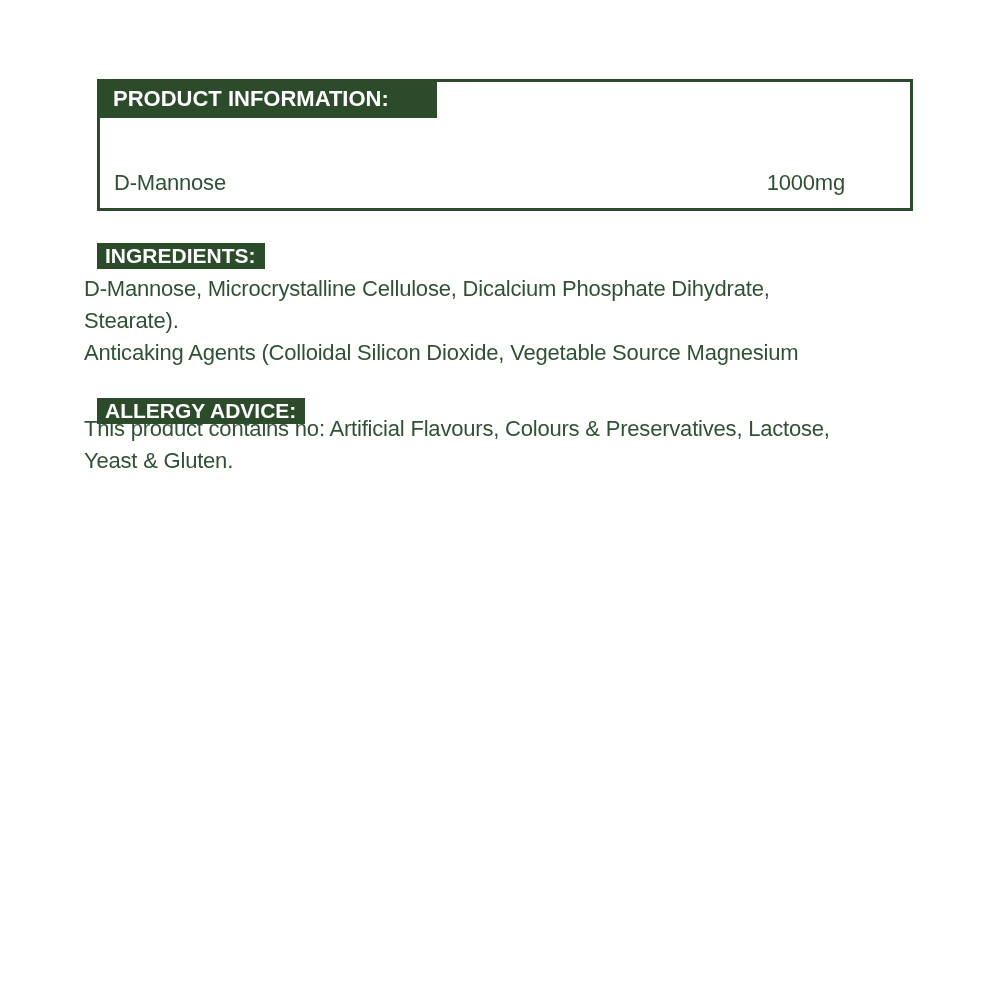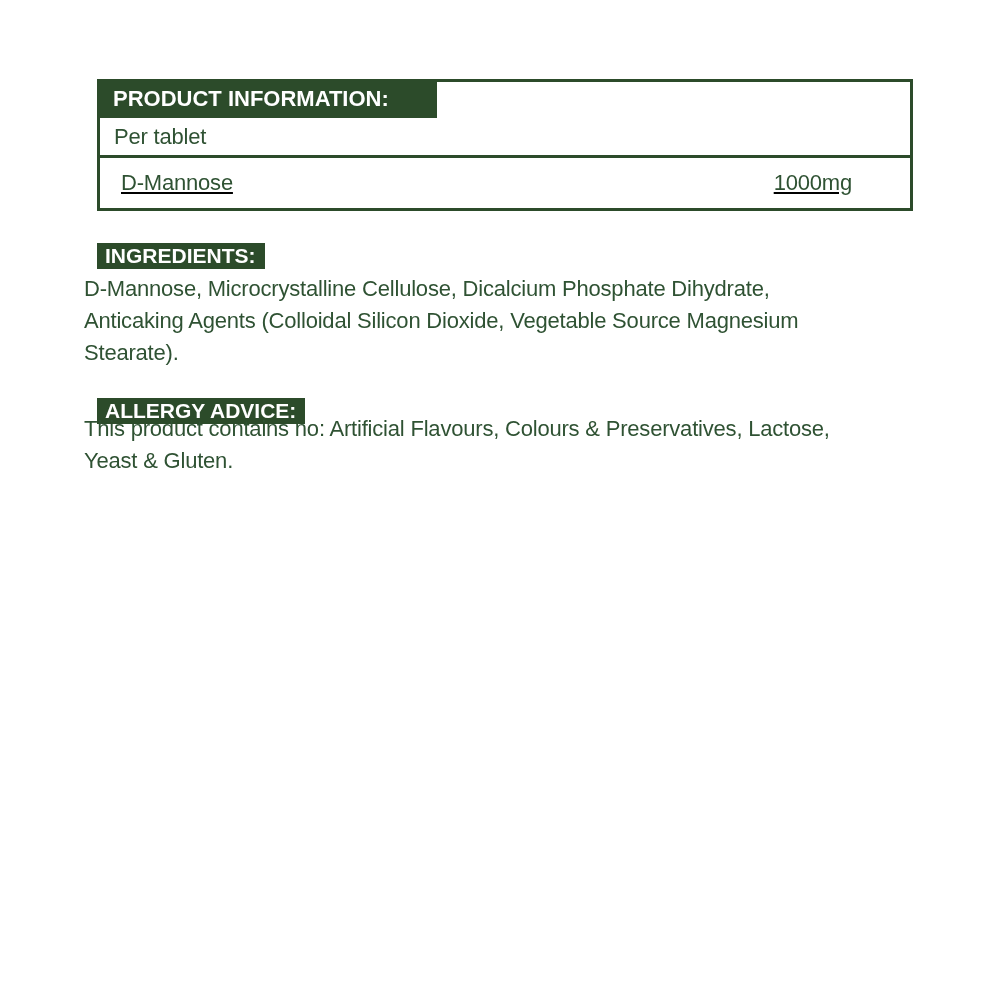--- a/index.html
+++ b/index.html
@@ -55,31 +55,30 @@
     align-items: center;
     padding-left: 14px;
   }
   .row-subheader span {
     color: #2f5233;
     font-size: 22px;
     white-space: nowrap;
   }
   .row-main {
     position: absolute;
-    left: 7px;
+    left: 0;
     top: 76px;
     width: 100%;
     height: 50px;
     display: flex;
     align-items: center;
     justify-content: space-between;
     box-sizing: border-box;
     padding-left: 14px;
     padding-right: 65px;
-    text-decoration: underline;
   }
   .row-main span {
     color: #2f5233;
     font-size: 22px;
     white-space: nowrap;
   }
 
   
   .section-banner {
     position: absolute;
@@ -110,34 +109,31 @@
 </style>
 </head>
 <body>
 
 <div class="canvas">
 
   <div class="product-table">
     <div class="table-banner">
       <span>PRODUCT INFORMATION:</span>
     </div>
-    <div class="row-subheader">
-      <span>Per tablet</span>
-    </div>
     <div class="row-main">
       <span>D-Mannose</span>
       <span>1000mg</span>
     </div>
   </div>
 
   <div class="section-banner banner-ingredients">INGREDIENTS:</div>
   <div class="paragraph para-ingredients">
     <div>D-Mannose, Microcrystalline Cellulose, Dicalcium Phosphate Dihydrate,</div>
+    <div>Stearate).</div>
     <div>Anticaking Agents (Colloidal Silicon Dioxide, Vegetable Source Magnesium</div>
-    <div>Stearate).</div>
   </div>
 
   <div class="section-banner banner-allergy">ALLERGY ADVICE:</div>
   <div class="paragraph para-allergy">
     <div>This product contains no: Artificial Flavours, Colours &amp; Preservatives, Lactose,</div>
     <div>Yeast &amp; Gluten.</div>
   </div>
 
 </div>
 

